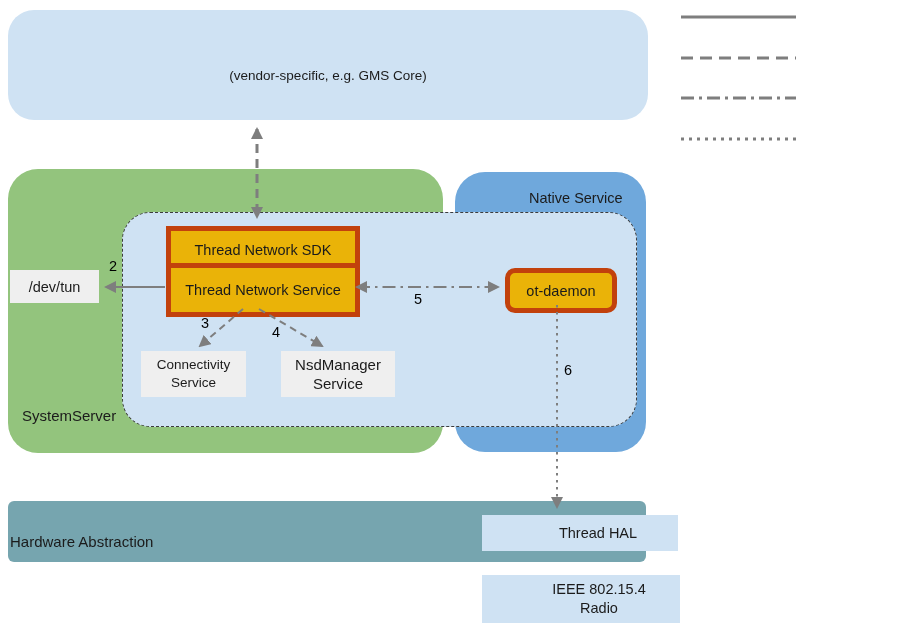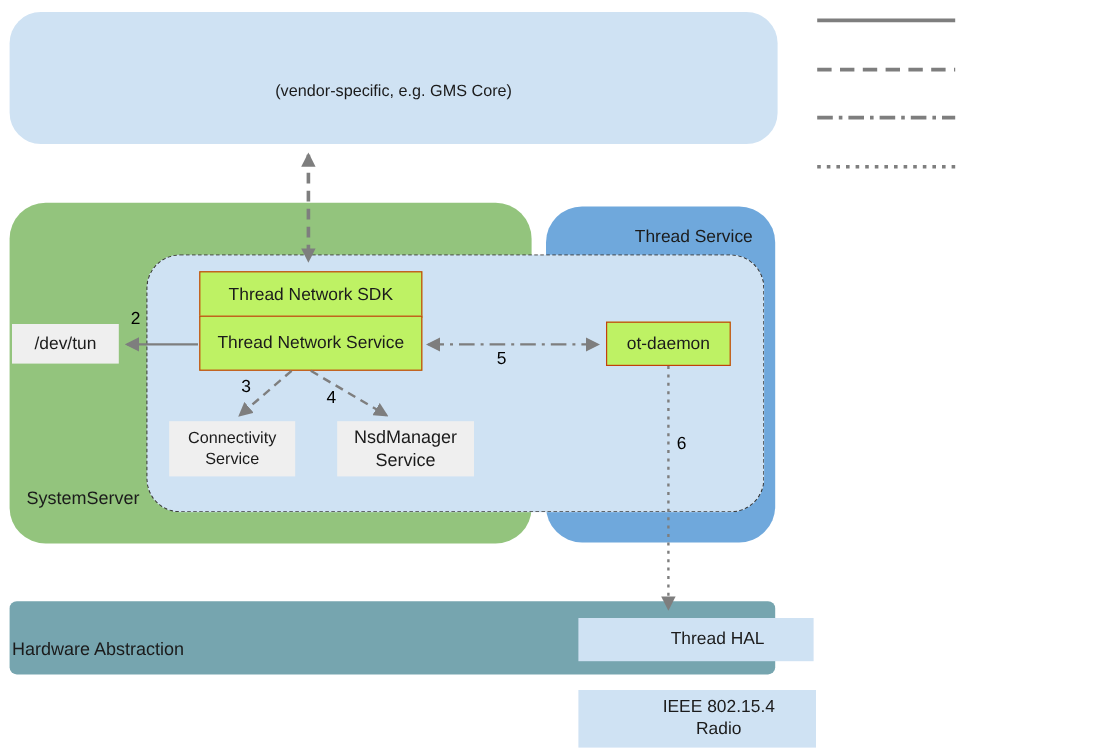--- a/index.html
+++ b/index.html
@@ -28,29 +28,29 @@
   #native-service-box { left: 455px; top: 172px; width: 191px; height: 280px;
                         background: #6fa8dc; border-radius: 30px; z-index: 2; }
   #native-service-label { position: absolute; left: 529px; top: 190px; font-size: 14.5px; z-index: 6; }
 
   #dashed-container { left: 122px; top: 212px; width: 513px; height: 213px;
                       background: #cfe2f3; border: 1.5px dashed #3c3c3c;
                       border-radius: 28px; z-index: 4; }
 
   
   .node { z-index: 5; }
-  .orange { background: #bef264; border: 1px solid #c2410c; }
+  .orange { background: #eab308; border: 5px solid #c2410c; }
   .grayb  { background: #efefef; }
   .blueb  { background: #cfe2f3; padding-left: 36px; }
 
   #node-sdk        { left: 166px; top: 226px; width: 184px; height: 37px; font-size: 14.5px; }
   #node-service    { left: 166px; top: 263px; width: 184px; height: 44px; font-size: 14.5px; }
   #node-connectivity { left: 141px; top: 351px; width: 105px; height: 46px; font-size: 13.5px; line-height: 1.3; }
   #node-nsd        { left: 281px; top: 351px; width: 114px; height: 46px; font-size: 15px; line-height: 1.3; }
-  #node-otdaemon   { left: 505px; top: 268px; width: 102px; height: 35px; font-size: 14.5px; }
+  #node-otdaemon   { left: 505px; top: 268px; width: 102px; height: 35px; font-size: 14.5px; border-radius: 10px; }
   #node-devtun     { left: 10px;  top: 270px; width: 89px;  height: 33px; font-size: 14.5px; }
 
   #hw-bar { left: 8px; top: 501px; width: 638px; height: 61px;
             background: #76a5af; border-radius: 6px; z-index: 2; }
   #hw-label { position: absolute; left: 10px; top: 533px; font-size: 15px; z-index: 6; }
   #node-threadhal { left: 482px; top: 515px; width: 160px; height: 36px; font-size: 14.5px; }
   #node-radio     { left: 482px; top: 575px; width: 162px; height: 48px; font-size: 14.5px; line-height: 1.3; }
 
   
   #overlay { position: absolute; left: 0; top: 0; width: 912px; height: 623px;
@@ -69,21 +69,21 @@
 <div id="stage">
 
   <div class="box" id="app-box">
     <div class="subtitle">(vendor-specific, e.g. GMS Core)</div>
   </div>
 
   <div class="box" id="system-server-box"></div>
   <span id="system-server-label">SystemServer</span>
 
   <div class="box" id="native-service-box"></div>
-  <span id="native-service-label">Thread Service</span>
+  <span id="native-service-label">Native Service</span>
 
   <div class="box" id="dashed-container"></div>
 
   <div class="box node orange" id="node-sdk">Thread Network SDK</div>
 
   <div class="box node orange" id="node-service">Thread Network Service</div>
 
   <div class="box node grayb" id="node-connectivity">
     <span>Connectivity</span>
     <span>Service</span>

